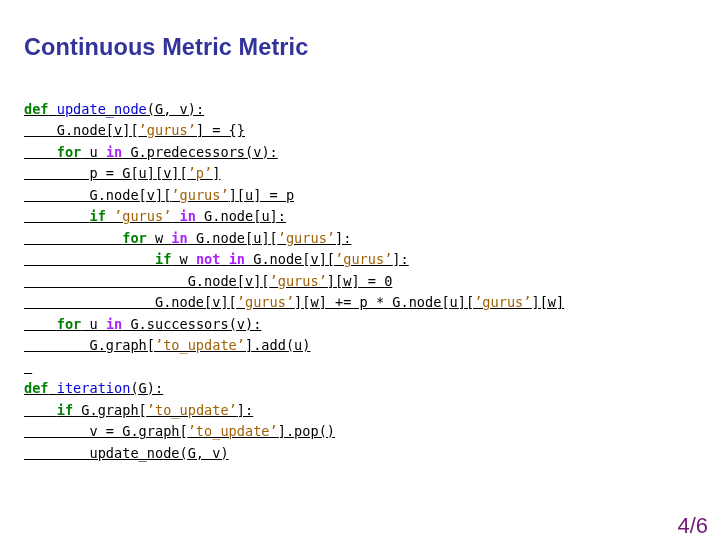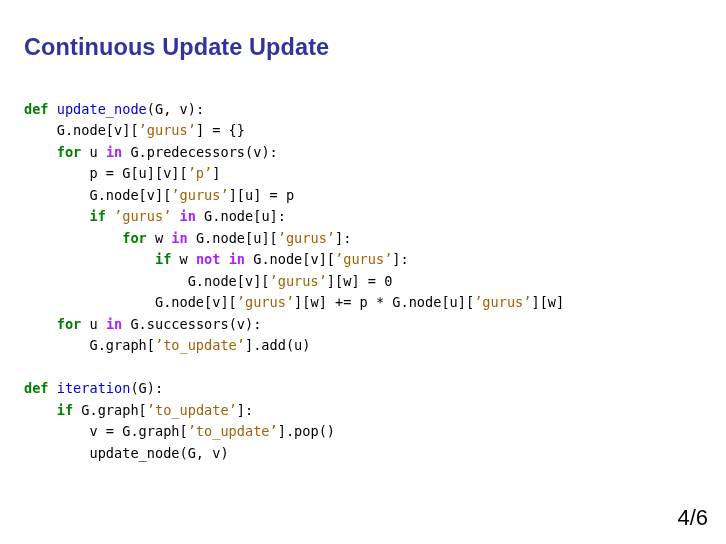--- a/index.html
+++ b/index.html
@@ -31,45 +31,46 @@
   #code-block {
     position: absolute;
     left: 24px;
     top: 85px;
     font-family: "DejaVu Sans Mono", monospace;
     font-size: 13.6px;
     line-height: 21.5px;
     color: #000000;
     white-space: pre;
     letter-spacing: 0px;
+    text-decoration: underline;
   }
   .code-line {
     white-space: pre;
     min-height: 21.5px;
   }
   .tok-kw   { color: #008000; font-weight: bold; }
   .tok-op   { color: #aa22ff; font-weight: bold; }
   .tok-fn   { color: #0000dd; }
   .tok-str  { color: #a16207; }
   .tok-num  { color: #000000; }
   .tok-pln  { color: #000000; }
   #page-number {
     position: absolute;
     right: 18px;
-    bottom: 12px;
+    bottom: 4px;
     font-family: "Liberation Sans", sans-serif;
     font-size: 22px;
     line-height: 28px;
-    color: #000000;
+    color: #701a75;
   }
 </style>
 </head>
 <body>
 
 <div id="slide">
 
-  <h1 id="slide-title">Continuous Update Update</h1>
+  <h1 id="slide-title">Continuous Metric Metric</h1>
 
   <pre id="code-block"><div class="code-line"><span class="tok-kw">def</span><span class="tok-pln"> </span><span class="tok-fn">update_node</span><span class="tok-pln">(G, v):</span></div><div class="code-line"><span class="tok-pln">    G.node[v][</span><span class="tok-str">’gurus’</span><span class="tok-pln">] = {}</span></div><div class="code-line"><span class="tok-pln">    </span><span class="tok-kw">for</span><span class="tok-pln"> u </span><span class="tok-op">in</span><span class="tok-pln"> G.predecessors(v):</span></div><div class="code-line"><span class="tok-pln">        p = G[u][v][</span><span class="tok-str">’p’</span><span class="tok-pln">]</span></div><div class="code-line"><span class="tok-pln">        G.node[v][</span><span class="tok-str">’gurus’</span><span class="tok-pln">][u] = p</span></div><div class="code-line"><span class="tok-pln">        </span><span class="tok-kw">if</span><span class="tok-pln"> </span><span class="tok-str">’gurus’</span><span class="tok-pln"> </span><span class="tok-op">in</span><span class="tok-pln"> G.node[u]:</span></div><div class="code-line"><span class="tok-pln">            </span><span class="tok-kw">for</span><span class="tok-pln"> w </span><span class="tok-op">in</span><span class="tok-pln"> G.node[u][</span><span class="tok-str">’gurus’</span><span class="tok-pln">]:</span></div><div class="code-line"><span class="tok-pln">                </span><span class="tok-kw">if</span><span class="tok-pln"> w </span><span class="tok-op">not</span><span class="tok-pln"> </span><span class="tok-op">in</span><span class="tok-pln"> G.node[v][</span><span class="tok-str">’gurus’</span><span class="tok-pln">]:</span></div><div class="code-line"><span class="tok-pln">                    G.node[v][</span><span class="tok-str">’gurus’</span><span class="tok-pln">][w] = </span><span class="tok-num">0</span></div><div class="code-line"><span class="tok-pln">                G.node[v][</span><span class="tok-str">’gurus’</span><span class="tok-pln">][w] += p * G.node[u][</span><span class="tok-str">’gurus’</span><span class="tok-pln">][w]</span></div><div class="code-line"><span class="tok-pln">    </span><span class="tok-kw">for</span><span class="tok-pln"> u </span><span class="tok-op">in</span><span class="tok-pln"> G.successors(v):</span></div><div class="code-line"><span class="tok-pln">        G.graph[</span><span class="tok-str">’to_update’</span><span class="tok-pln">].add(u)</span></div><div class="code-line">&nbsp;</div><div class="code-line"><span class="tok-kw">def</span><span class="tok-pln"> </span><span class="tok-fn">iteration</span><span class="tok-pln">(G):</span></div><div class="code-line"><span class="tok-pln">    </span><span class="tok-kw">if</span><span class="tok-pln"> G.graph[</span><span class="tok-str">’to_update’</span><span class="tok-pln">]:</span></div><div class="code-line"><span class="tok-pln">        v = G.graph[</span><span class="tok-str">’to_update’</span><span class="tok-pln">].pop()</span></div><div class="code-line"><span class="tok-pln">        update_node(G, v)</span></div></pre>
 
   <div id="page-number">4/6</div>
 
 </div>
 
 </body></html>

